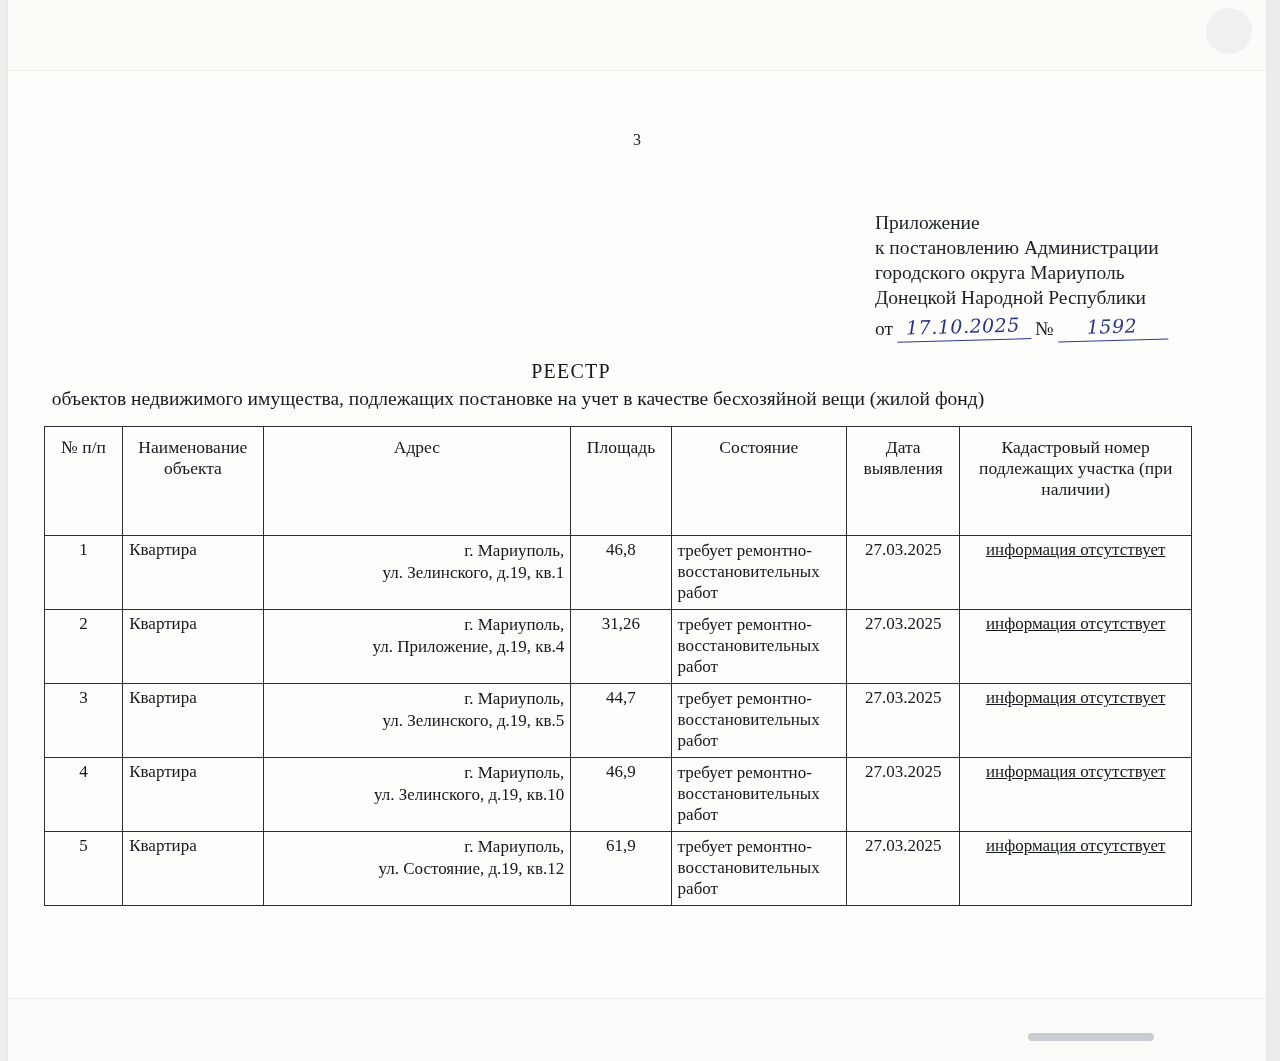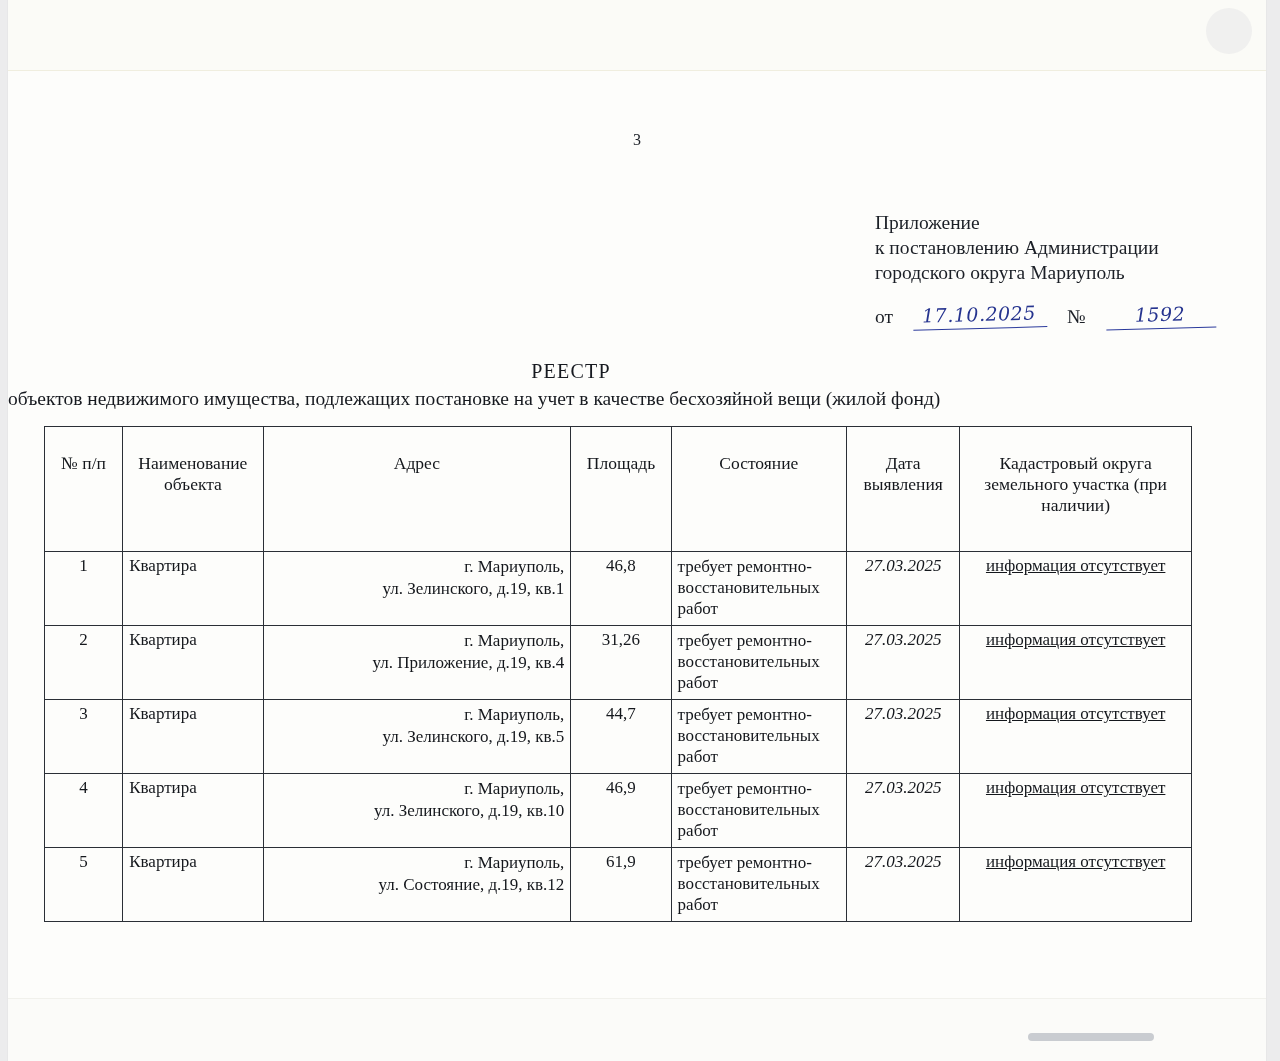--- a/index.html
+++ b/index.html
@@ -77,22 +77,22 @@
     left: 867px;
     font-size: 19.5px;
     line-height: 25px;
     color: #1b1f26;
     white-space: nowrap;
   }
   .appendix .line { display: block; }
   .date-row {
     display: flex;
     align-items: flex-end;
-    gap: 20px;
-    margin-top: 17px;
+    gap: 4px;
+    margin-top: 4px;
   }
   .ink {
     font-family: "DejaVu Serif", serif;
     font-style: italic;
     color: #26348f;
     font-size: 19px;
     letter-spacing: 0.5px;
     transform: rotate(-1.6deg);
     display: inline-block;
   }
@@ -114,21 +114,21 @@
     text-align: center;
     font-size: 20px;
     letter-spacing: 1.2px;
     color: #16191f;
   }
   .doc-subtitle {
     position: absolute;
     top: 388px;
     left: 0;
     width: 1020px;
-    text-align: left;
+    text-align: center;
     font-size: 19.5px;
     color: #16191f;
   }
 
   table.registry {
     position: absolute;
     top: 426px;
     left: 36px;
     width: 1148px;
     border-collapse: collapse;
@@ -140,38 +140,38 @@
     font-weight: normal;
     font-size: 17px;
     color: #14171c;
     vertical-align: top;
     padding: 4px 6px 6px 6px;
   }
   table.registry thead th {
     text-align: center;
     height: 92px;
     vertical-align: top;
-    padding-top: 26px;
+    padding-top: 10px;
     font-size: 17.5px;
     line-height: 21px;
   }
   thead th.th-left {
     text-align: left;
   }
   col.c-num    { width: 78px; }
   col.c-name   { width: 140px; }
   col.c-addr   { width: 307px; }
   col.c-area   { width: 100px; }
   col.c-state  { width: 175px; }
   col.c-date   { width: 113px; }
   col.c-cad    { width: 231px; }
 
   td.num   { text-align: center; }
   td.area  { text-align: center; }
-  td.date  { text-align: center; font-style: italic; }
+  td.date  { text-align: center; }
   td.cad   { text-align: center; text-decoration: underline; }
   td.name  { text-align: left; }
   td.addr  { text-align: right; line-height: 22px; }
   td.state { text-align: left; line-height: 21px; font-size: 16.5px; margin-left: 45px; }
   tbody td { height: 62px; }
   .addr-l1 { display: block; }
   .addr-l2 { display: block; }
 
   .scrollbar {
     position: absolute;
@@ -201,20 +201,21 @@
     <div class="corner-dot"></div>
 
     <div class="content">
 
       <div class="page-number">3</div>
 
       <div class="appendix">
         <span class="line">Приложение</span>
         <span class="line">к постановлению Администрации</span>
         <span class="line">городского округа Мариуполь</span>
+        <span class="line">Донецкой Народной Республики</span>
         <span class="date-row">
           <span class="lbl">от</span>
           <span class="ink ink-underline">17.10.2025</span>
           <span class="lbl">№</span>
           <span class="ink ink-underline num">1592</span>
         </span>
       </div>
 
       <div class="doc-title">РЕЕСТР</div>
       <div class="doc-subtitle">объектов недвижимого имущества, подлежащих постановке на учет в качестве бесхозяйной вещи (жилой фонд)</div>
@@ -230,21 +231,21 @@
           <col class="c-cad">
         </colgroup>
         <thead>
           <tr>
             <th>№ п/п</th>
             <th class="th-left">Наименование объекта</th>
             <th>Адрес</th>
             <th>Площадь</th>
             <th>Состояние</th>
             <th>Дата выявления</th>
-            <th>Кадастровый округа земельного участка (при наличии)</th>
+            <th>Кадастровый номер подлежащих участка (при наличии)</th>
           </tr>
         </thead>
         <tbody>
           <tr>
             <td class="num">1</td>
             <td class="name">Квартира</td>
             <td class="addr">
               <span class="addr-l1">г. Мариуполь,</span>
               <span class="addr-l2">ул. Зелинского, д.19, кв.1</span>
             </td>

